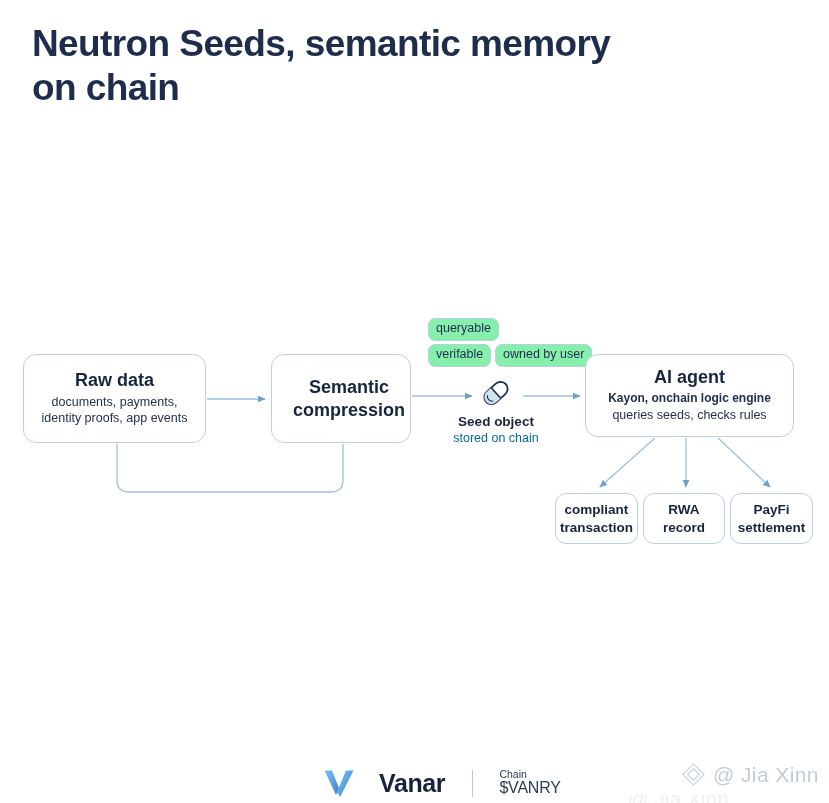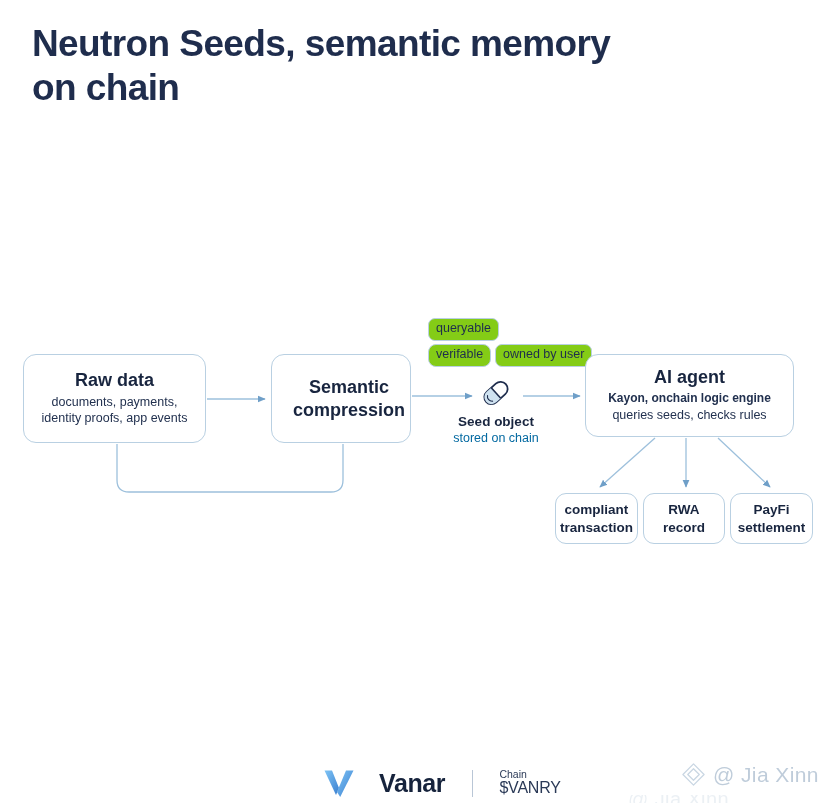--- a/index.html
+++ b/index.html
@@ -104,29 +104,29 @@
   }
   #leaf-compliant  { left: 555px; top: 493px; width: 83px; height: 51px; }
   #leaf-rwa        { left: 643px; top: 493px; width: 82px; height: 51px; }
   #leaf-payfi      { left: 730px; top: 493px; width: 83px; height: 51px; }
 
   
   .tag {
     position: absolute;
     border: 1.2px solid #b9d0e2;
     border-radius: 7px;
-    background: #84cc16;
+    background: #86efac;
     font-size: 12.5px;
     color: #1f2d4d;
     padding: 2px 7px 3px 7px;
     line-height: 1.25;
     white-space: nowrap;
   }
   #tag-queryable     { left: 428px; top: 318px; }
-  #tag-verifable     { left: 428px; top: 344px; border-radius: 8px; }
+  #tag-verifable     { left: 428px; top: 344px; }
   #tag-owned-by-user { left: 495px; top: 344px; }
 
   
   #seed-object {
     position: absolute;
     left: 437px;
     top: 376px;
     width: 118px;
     display: flex;
     flex-direction: column;

